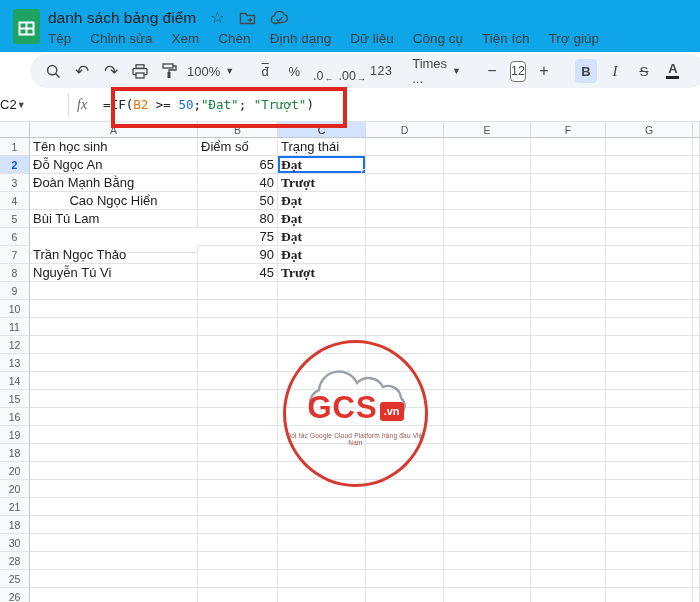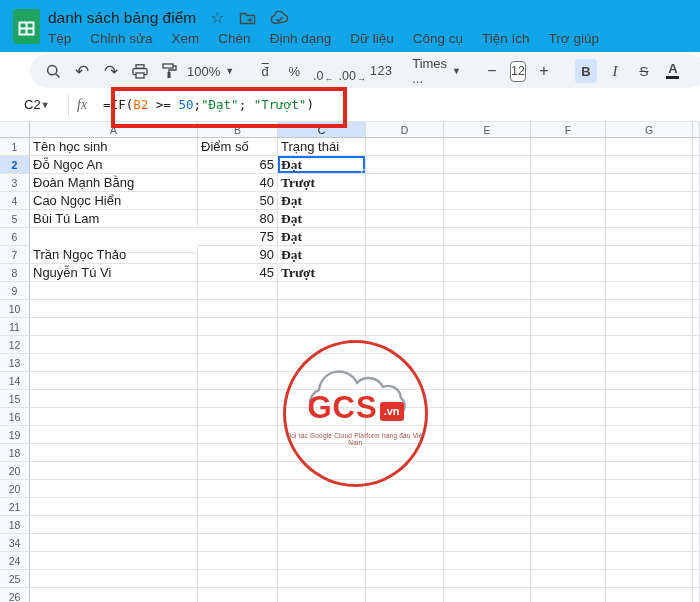--- a/index.html
+++ b/index.html
@@ -35,21 +35,21 @@
             display:inline-flex; align-items:center; justify-content:center; font-size:12.5px; }
   .b-btn { background:#d3e3fd; font-weight:bold; width:24px; }
   .i-btn { font-style:italic; font-family:"Liberation Serif",serif; font-size:15px; }
   .s-btn { text-decoration:line-through; font-size:13.5px; }
   .a-btn { display:inline-flex; flex-direction:column; align-items:center; line-height:12px; font-size:13px; font-weight:bold; }
   .a-btn .bar { width:13px; height:3px; background:#202124; margin-top:1px; }
   .pm { font-size:16px; }
   
   .fbar { position:absolute; top:88px; left:0; width:700px; height:34px; background:#fff;
           display:flex; align-items:center; border-bottom:1px solid #e0e3e7; }
-  .namebox { width:66px; padding-left:24px; font-size:13px; color:#202124; display:flex; align-items:center; gap:0; }
+  .namebox { width:66px; padding-left:0; font-size:13px; color:#202124; display:flex; align-items:center; gap:0; }
   .fbar .sep2 { width:1px; height:22px; background:#dadce0; margin:0 6px 0 2px; }
   .fx { font-family:"Liberation Serif",serif; font-style:italic; color:#5f6368; font-size:14px; padding:0 8px 0 2px; }
   .formula { font-family:"DejaVu Sans Mono", monospace; font-size:12.5px; padding-left:8px; white-space:pre; }
   .fc-plain { color:#202124; } .fc-orange { color:#e8710a; } .fc-blue { color:#1967d2; } .fc-green { color:#188038; }
   .redbox { position:absolute; left:111px; top:87px; width:236px; height:41px;
             border:4px solid #e1261d; z-index:40; pointer-events:none; }
   
   .grid { position:absolute; top:122px; left:0; width:700px; height:480px; background:#fff; }
   .colhdrs { display:flex; height:16px; }
   .corner { width:30px; background:#f8f9fa; border-right:1px solid #c4c7cc; border-bottom:1px solid #c4c7cc; }
@@ -228,21 +228,21 @@
       <div class="cell num" style="width: 80px;">40</div>
       <div class="cell status" style="width: 88px;">Trượt</div>
       <div class="cell" style="width: 78px;"></div>
       <div class="cell" style="width: 87px;"></div>
       <div class="cell" style="width: 75px;"></div>
       <div class="cell" style="width: 87px;"></div>
       <div class="cell" style="width: 7px;"></div>
     </div>
     <div class="row">
       <div class="rowhdr">4</div>
-      <div class="cell" style="width: 168px;">Cao Ngọc Hiển</div>
+      <div class="cell" style="width: 168px; text-align: center;">Cao Ngọc Hiển</div>
       <div class="cell num" style="width: 80px;">50</div>
       <div class="cell status" style="width: 88px;">Đạt</div>
       <div class="cell" style="width: 78px;"></div>
       <div class="cell" style="width: 87px;"></div>
       <div class="cell" style="width: 75px;"></div>
       <div class="cell" style="width: 87px;"></div>
       <div class="cell" style="width: 7px;"></div>
     </div>
     <div class="row">
       <div class="rowhdr">5</div>
@@ -436,32 +436,32 @@
       <div class="cell" style="width: 168px;"></div>
       <div class="cell" style="width: 80px;"></div>
       <div class="cell" style="width: 88px;"></div>
       <div class="cell" style="width: 78px;"></div>
       <div class="cell" style="width: 87px;"></div>
       <div class="cell" style="width: 75px;"></div>
       <div class="cell" style="width: 87px;"></div>
       <div class="cell" style="width: 7px;"></div>
     </div>
     <div class="row">
-      <div class="rowhdr">34</div>
-      <div class="cell" style="width: 168px;"></div>
-      <div class="cell" style="width: 80px;"></div>
-      <div class="cell" style="width: 88px;"></div>
-      <div class="cell" style="width: 78px;"></div>
-      <div class="cell" style="width: 87px;"></div>
-      <div class="cell" style="width: 75px;"></div>
-      <div class="cell" style="width: 87px;"></div>
-      <div class="cell" style="width: 7px;"></div>
-    </div>
-    <div class="row">
-      <div class="rowhdr">24</div>
+      <div class="rowhdr">30</div>
+      <div class="cell" style="width: 168px;"></div>
+      <div class="cell" style="width: 80px;"></div>
+      <div class="cell" style="width: 88px;"></div>
+      <div class="cell" style="width: 78px;"></div>
+      <div class="cell" style="width: 87px;"></div>
+      <div class="cell" style="width: 75px;"></div>
+      <div class="cell" style="width: 87px;"></div>
+      <div class="cell" style="width: 7px;"></div>
+    </div>
+    <div class="row">
+      <div class="rowhdr">28</div>
       <div class="cell" style="width: 168px;"></div>
       <div class="cell" style="width: 80px;"></div>
       <div class="cell" style="width: 88px;"></div>
       <div class="cell" style="width: 78px;"></div>
       <div class="cell" style="width: 87px;"></div>
       <div class="cell" style="width: 75px;"></div>
       <div class="cell" style="width: 87px;"></div>
       <div class="cell" style="width: 7px;"></div>
     </div>
     <div class="row">

